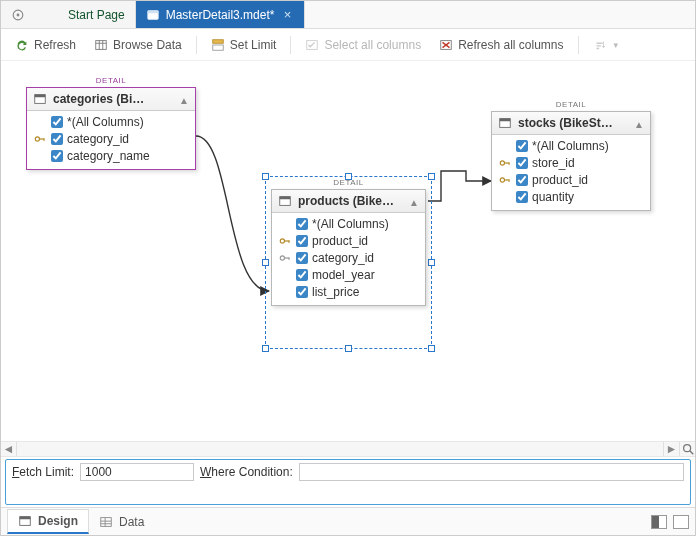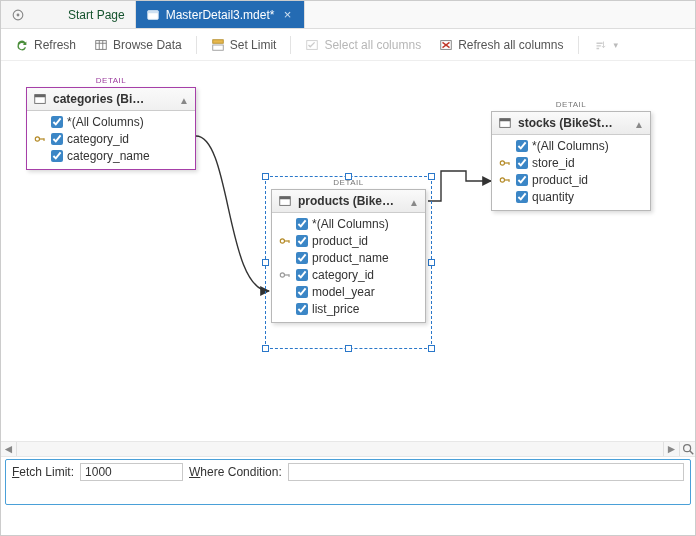--- a/index.html
+++ b/index.html
@@ -211,25 +211,20 @@
               <svg class="ico" viewBox="0 0 16 16">
                 <circle cx="5" cy="8" r="2.4" fill="none" stroke="#b48a27" stroke-width="1.3"></circle>
                 <rect x="7" y="7.3" width="6" height="1.4" fill="#b48a27"></rect>
                 <rect x="12" y="7.3" width="1.2" height="3" fill="#b48a27"></rect>
               </svg>
             </span>
             <input type="checkbox" checked="" style="">
             <span>product_id</span>
           </div>
           <div class="crow">
-            <span class="iconcell"></span>
-            <input type="checkbox" checked="" style="">
-            <span>product_name</span>
-          </div>
-          <div class="crow">
             <span class="iconcell">
               <svg class="ico" viewBox="0 0 16 16">
                 <circle cx="5" cy="8" r="2.4" fill="none" stroke="#999" stroke-width="1.3"></circle>
                 <rect x="7" y="7.3" width="6" height="1.4" fill="#999"></rect>
                 <rect x="12" y="7.3" width="1.2" height="3" fill="#999"></rect>
               </svg>
             </span>
             <input type="checkbox" checked="" style="">
             <span>category_id</span>
           </div>
@@ -302,20 +297,42 @@
       <svg class="ico" viewBox="0 0 16 16">
           <circle cx="7" cy="7" r="4" fill="none" stroke="#777" stroke-width="1.4"></circle>
           <line x1="10" y1="10" x2="14" y2="14" stroke="#777" stroke-width="1.6"></line>
         </svg>
     </div>
   </div>
 
   <div class="proppane">
     <div class="proprow">
       <label><span class="ul">F</span><span>etch Limit:</span></label>
-      <input type="text" style="width: 103px;" value="1000">
+      <input type="text" style="width: 114px;" value="1000">
       <label><span class="ul">W</span><span>here Condition:</span></label>
       <input type="text" style="flex: 1 1 0%;" value="">
     </div>
   </div>
 
+  <div class="bottomtabs">
+    <div class="btab active">
+      <svg class="ico" viewBox="0 0 16 16">
+          <rect x="2" y="3" width="12" height="10" fill="#fff" stroke="#666"></rect>
+          <rect x="2" y="3" width="12" height="3" fill="#666"></rect>
+        </svg>
+      <span>Design</span>
+    </div>
+    <div class="btab">
+      <svg class="ico" viewBox="0 0 16 16">
+          <rect x="2" y="3" width="12" height="10" fill="none" stroke="#888"></rect>
+          <line x1="2" y1="7" x2="14" y2="7" stroke="#888"></line>
+          <line x1="2" y1="10" x2="14" y2="10" stroke="#888"></line>
+          <line x1="7" y1="3" x2="7" y2="13" stroke="#888"></line>
+        </svg>
+      <span>Data</span>
+    </div>
+    <div class="rightbtns">
+      <div class="sqbtn half"></div>
+      <div class="sqbtn"></div>
+    </div>
+  </div>
 
 </div>
 
 </body></html>

